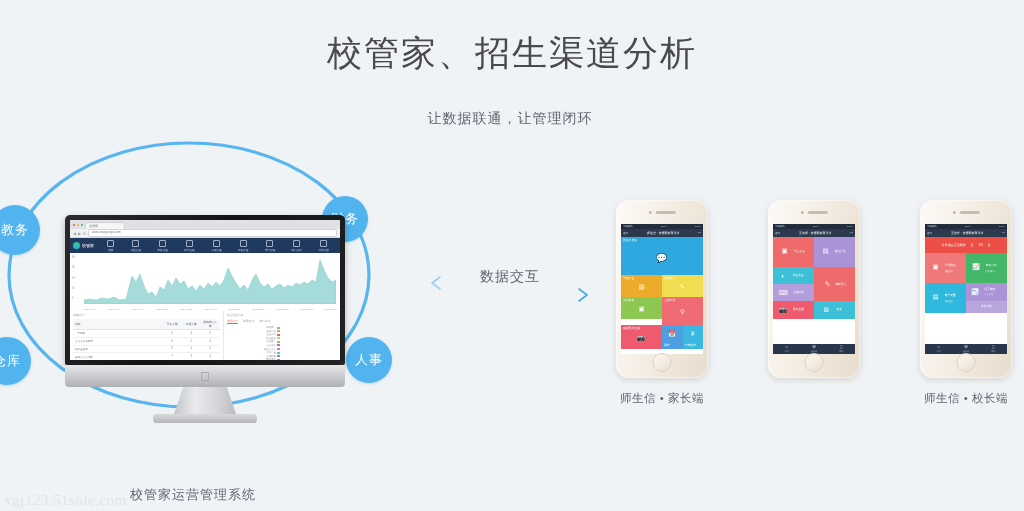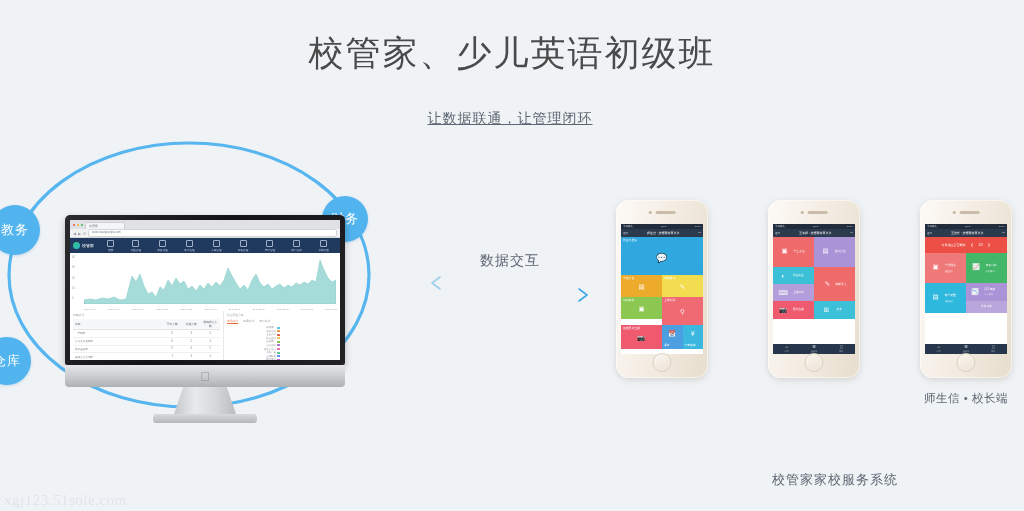--- a/index.html
+++ b/index.html
@@ -19,21 +19,21 @@
   
   .page-title {
     position: absolute; left: 0; top: 30px; width: 1024px;
     text-align: center;
     font-size: 35px; color: #4a4a4a; letter-spacing: 2px;
     font-weight: 400;
   }
   .page-subtitle {
     position: absolute; left: 0; top: 110px; width: 1020px;
     text-align: center;
-    font-size: 14px; color: #5d6672; letter-spacing: 1px; text-decoration: underline;
+    font-size: 14px; color: #5d6672; letter-spacing: 1px;
   }
 
   
   #ring-wrap {
     position: absolute; left: -18px; top: 128px;
     width: 450px; height: 300px;
   }
   #ring-svg { position: absolute; left: 0; top: 0; }
 
   .node {
@@ -170,21 +170,21 @@
     background: #fff; border-radius: 50%;
   }
   .legend { display: flex; flex-direction: column; gap: .6px; }
   .legend-item { display: flex; align-items: center; justify-content: flex-end; gap: 1.5px; }
   .legend-item .lt { font-size: 2.4px; color: #8b9098; white-space: nowrap; }
   .legend-item .sw { width: 3px; height: 2px; border-radius: .5px; }
 
   
   #exchange { position: absolute; left: 430px; top: 252px; width: 160px; height: 58px; }
   .exchange-label {
-    position: absolute; left: 0; top: 0; width: 160px; text-align: center;
+    position: absolute; left: 0; top: 16px; width: 160px; text-align: center;
     font-size: 14px; color: #5d6672; letter-spacing: 1px;
   }
 
   
   .phone { position: absolute; width: 92px; height: 178px; }
   .phone-body {
     position: absolute; left: 0; top: 0; width: 92px; height: 178px;
     background: linear-gradient(100deg,#fdfaf6 0%,#f3ece2 50%,#e8ddcd 100%);
     border-radius: 13px;
     box-shadow: 0 2px 6px rgba(140,130,115,.28), inset 0 0 0 1px rgba(255,255,255,.5);
@@ -256,29 +256,32 @@
     position: absolute; left: 4px; bottom: 2px;
     font-size: 15px; color: #dfe4ea; letter-spacing: .5px;
     font-family: "Liberation Serif", "DejaVu Serif", serif;
   }
 </style>
 </head>
 <body>
 
 <div id="stage">
 
-  <div class="page-title">校管家、少儿英语初级班</div>
+  <div class="page-title">校管家、招生渠道分析</div>
   <div class="page-subtitle">让数据联通，让管理闭环</div>
 
   <div id="ring-wrap">
     <svg id="ring-svg" width="450" height="300" viewBox="0 0 450 300">
       <ellipse cx="207" cy="147" rx="180" ry="132" fill="none" stroke="#57b5ef" stroke-width="3.2" stroke-linecap="round"></ellipse>
     </svg>
     <div class="node" style="left:340px; top:68px; width:46px; height:46px;">
       <span>财务</span>
+    </div>
+    <div class="node" style="left:364px; top:209px; width:46px; height:46px;">
+      <span>人事</span>
     </div>
     <div class="node" style="left:1px; top:209px; width:48px; height:48px;">
       <span>仓库</span>
     </div>
     <div class="node" style="left:8px; top:77px; width:50px; height:50px;">
       <span>教务</span>
     </div>
   </div>
 
   <div id="imac">
@@ -549,20 +552,21 @@
           <span class="tl" style="position:absolute;left:2px;bottom:2px">课表</span>
         </div>
         <div class="tile" style="width:25%;height:24px;background:#3bb7e0">
           <span class="gl gl-sm" style="top:38%">¥</span>
           <span class="tl" style="position:absolute;left:2px;bottom:2px">学费缴纳</span>
         </div>
       </div>
     </div>
     <div class="phone-home"></div>
   </div>
+  <div class="phone-caption" style="left:582px; top:391px;">师生信 • 家长端</div>
 
   <div class="phone" style="left:768px; top:200px;">
     <div class="phone-body"></div>
     <div class="phone-speaker">
       <span class="phone-cam"></span>
       <span class="phone-grille"></span>
     </div>
     <div class="phone-screen">
       <div class="ph-status">
         <span>中国移动</span>
@@ -686,17 +690,17 @@
         <div class="ph-tab">
           <span class="i">◻</span>
           <span class="n">我的</span>
         </div>
       </div>
     </div>
     <div class="phone-home"></div>
   </div>
   <div class="phone-caption" style="left:886px; top:391px;">师生信 • 校长端</div>
 
-  <div class="sys-label" style="left:772px; top:471px;">校管家家校服务系统</div>
+  <div class="sys-label" style="left:130px; top:486px;">校管家运营管理系统</div>
 
   <div class="watermark">xgj123.51sole.com</div>
 
 </div>
 
 </body></html>

